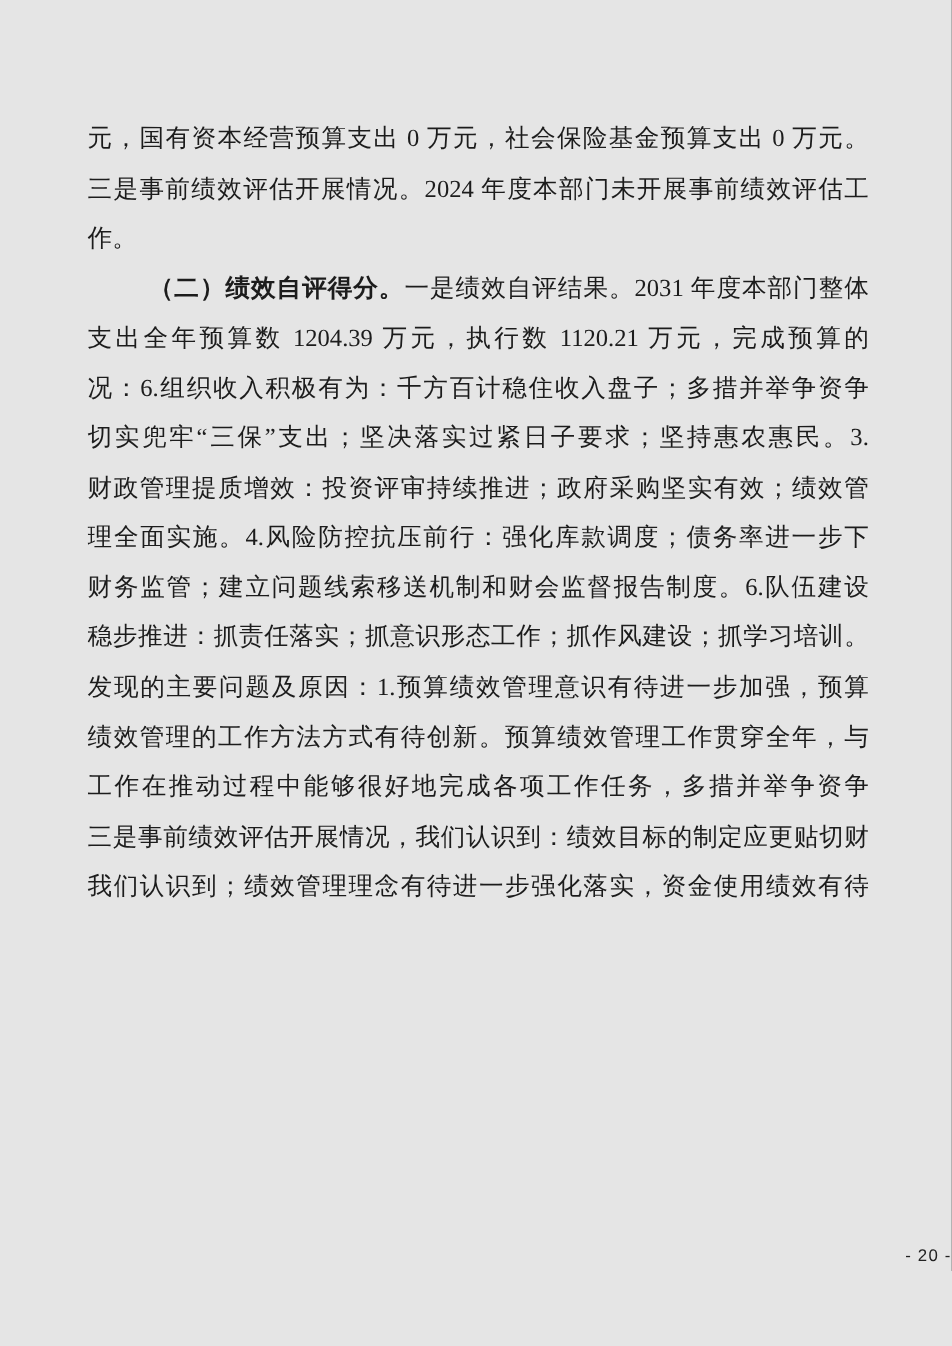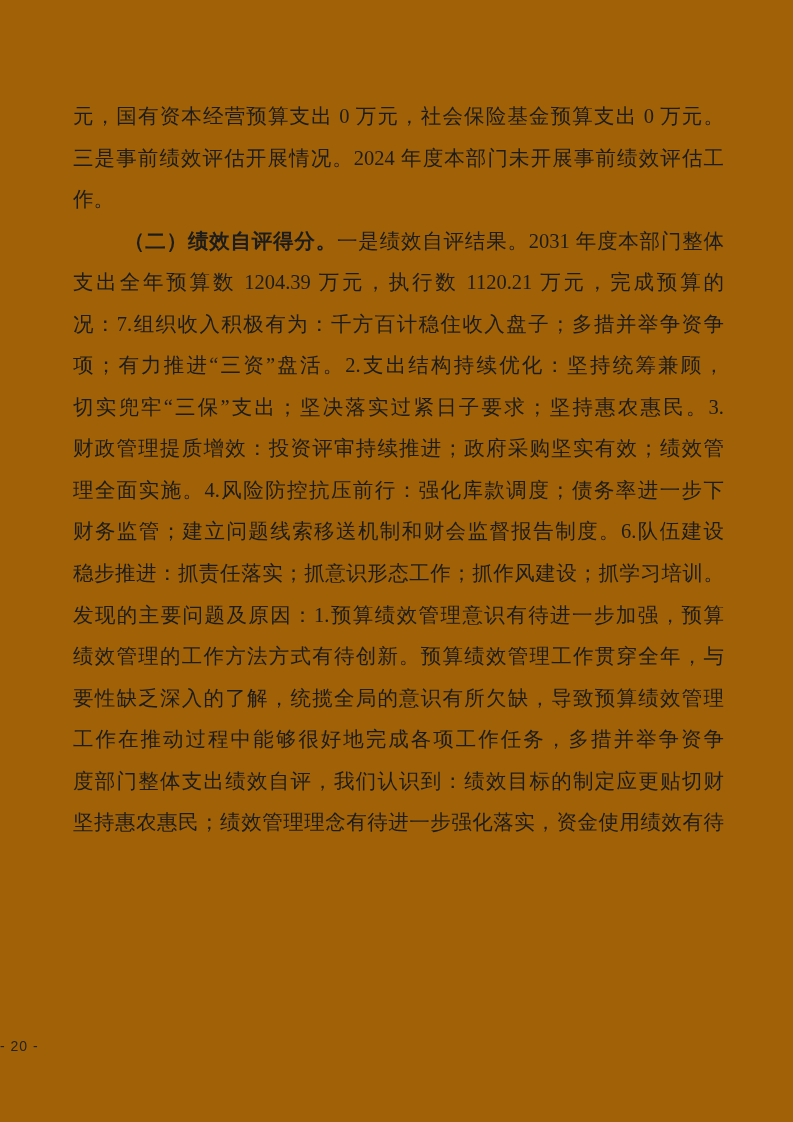--- a/index.html
+++ b/index.html
@@ -5,21 +5,21 @@
   html, body {
     margin: 0;
     padding: 0;
     background: #888;
   }
   .page {
     position: relative;
     width: 793px;
     height: 1122px;
     margin: 0 auto;
-    background: #a16207;
+    background: #e5e5e5;
     overflow: hidden;
     font-family: "Liberation Serif", "DejaVu Serif", serif;
   }
   .content {
     position: absolute;
     left: 73px;
     top: 96px;
     width: 651px;
   }
   .line {
@@ -42,45 +42,43 @@
   .bold {
     font-weight: bold;
   }
   .page-number {
     position: absolute;
     left: 0;
     right: 0;
     top: 1036px;
     height: 20px;
     line-height: 20px;
-    text-align: left;
+    text-align: right;
     font-size: 14px;
     color: #222222;
     font-family: "Liberation Sans", "DejaVu Sans", sans-serif;
     letter-spacing: 1px;
   }
 </style>
 </head>
 <body>
 
 <div class="page">
   <div class="content">
     <div class="line">元，国有资本经营预算支出 0 万元，社会保险基金预算支出 0 万元。</div>
     <div class="line">三是事前绩效评估开展情况。2024 年度本部门未开展事前绩效评估工</div>
     <div class="line left-end">作。</div>
     <div class="line indent"><span class="bold">（二）绩效自评得分。</span><span>一是绩效自评结果。2031 年度本部门整体</span></div>
     <div class="line">支出全年预算数 1204.39 万元，执行数 1120.21 万元，完成预算的</div>
-    <div class="line">况：7.组织收入积极有为：千方百计稳住收入盘子；多措并举争资争</div>
-    <div class="line">项；有力推进“三资”盘活。2.支出结构持续优化：坚持统筹兼顾，</div>
+    <div class="line">况：6.组织收入积极有为：千方百计稳住收入盘子；多措并举争资争</div>
     <div class="line">切实兜牢“三保”支出；坚决落实过紧日子要求；坚持惠农惠民。3.</div>
     <div class="line">财政管理提质增效：投资评审持续推进；政府采购坚实有效；绩效管</div>
     <div class="line">理全面实施。4.风险防控抗压前行：强化库款调度；债务率进一步下</div>
     <div class="line">财务监管；建立问题线索移送机制和财会监督报告制度。6.队伍建设</div>
     <div class="line">稳步推进：抓责任落实；抓意识形态工作；抓作风建设；抓学习培训。</div>
     <div class="line">发现的主要问题及原因：1.预算绩效管理意识有待进一步加强，预算</div>
     <div class="line">绩效管理的工作方法方式有待创新。预算绩效管理工作贯穿全年，与</div>
-    <div class="line">要性缺乏深入的了解，统揽全局的意识有所欠缺，导致预算绩效管理</div>
     <div class="line">工作在推动过程中能够很好地完成各项工作任务，多措并举争资争</div>
-    <div class="line">度部门整体支出绩效自评，我们认识到：绩效目标的制定应更贴切财</div>
-    <div class="line">坚持惠农惠民；绩效管理理念有待进一步强化落实，资金使用绩效有待</div>
+    <div class="line">三是事前绩效评估开展情况，我们认识到：绩效目标的制定应更贴切财</div>
+    <div class="line">我们认识到；绩效管理理念有待进一步强化落实，资金使用绩效有待</div>
   </div>
   <div class="page-number">- 20 -</div>
 </div>
 
 </body></html>

